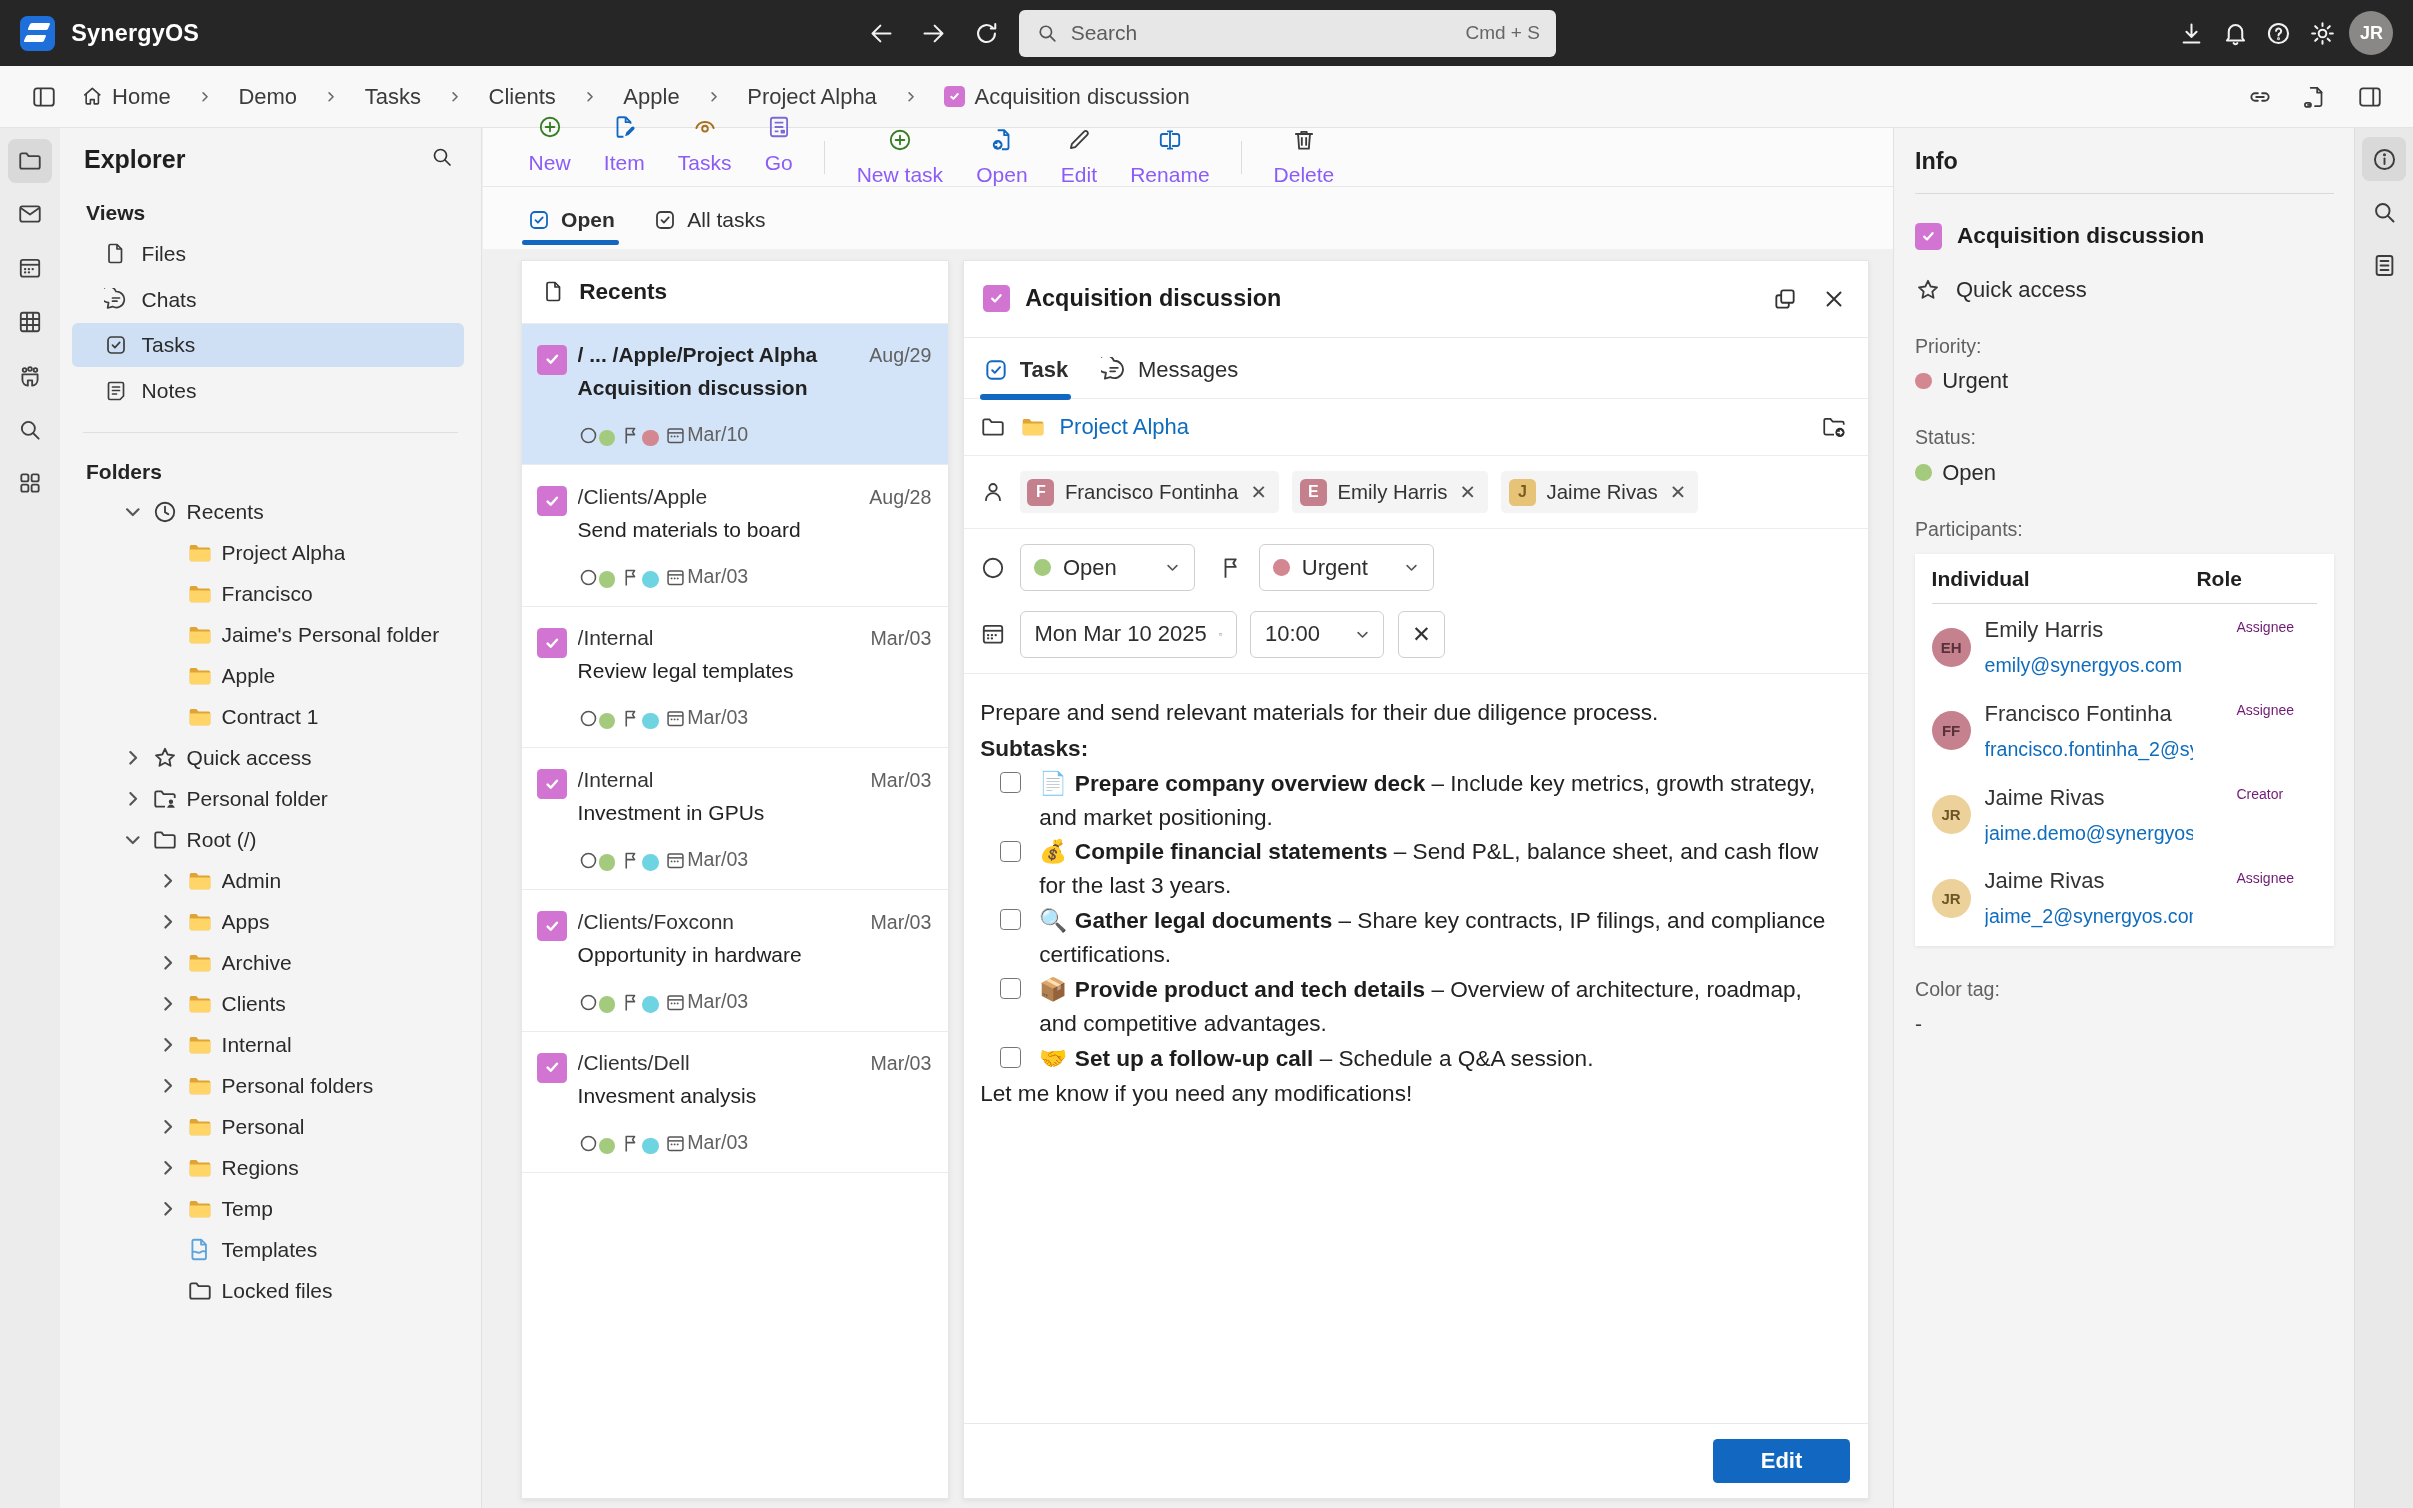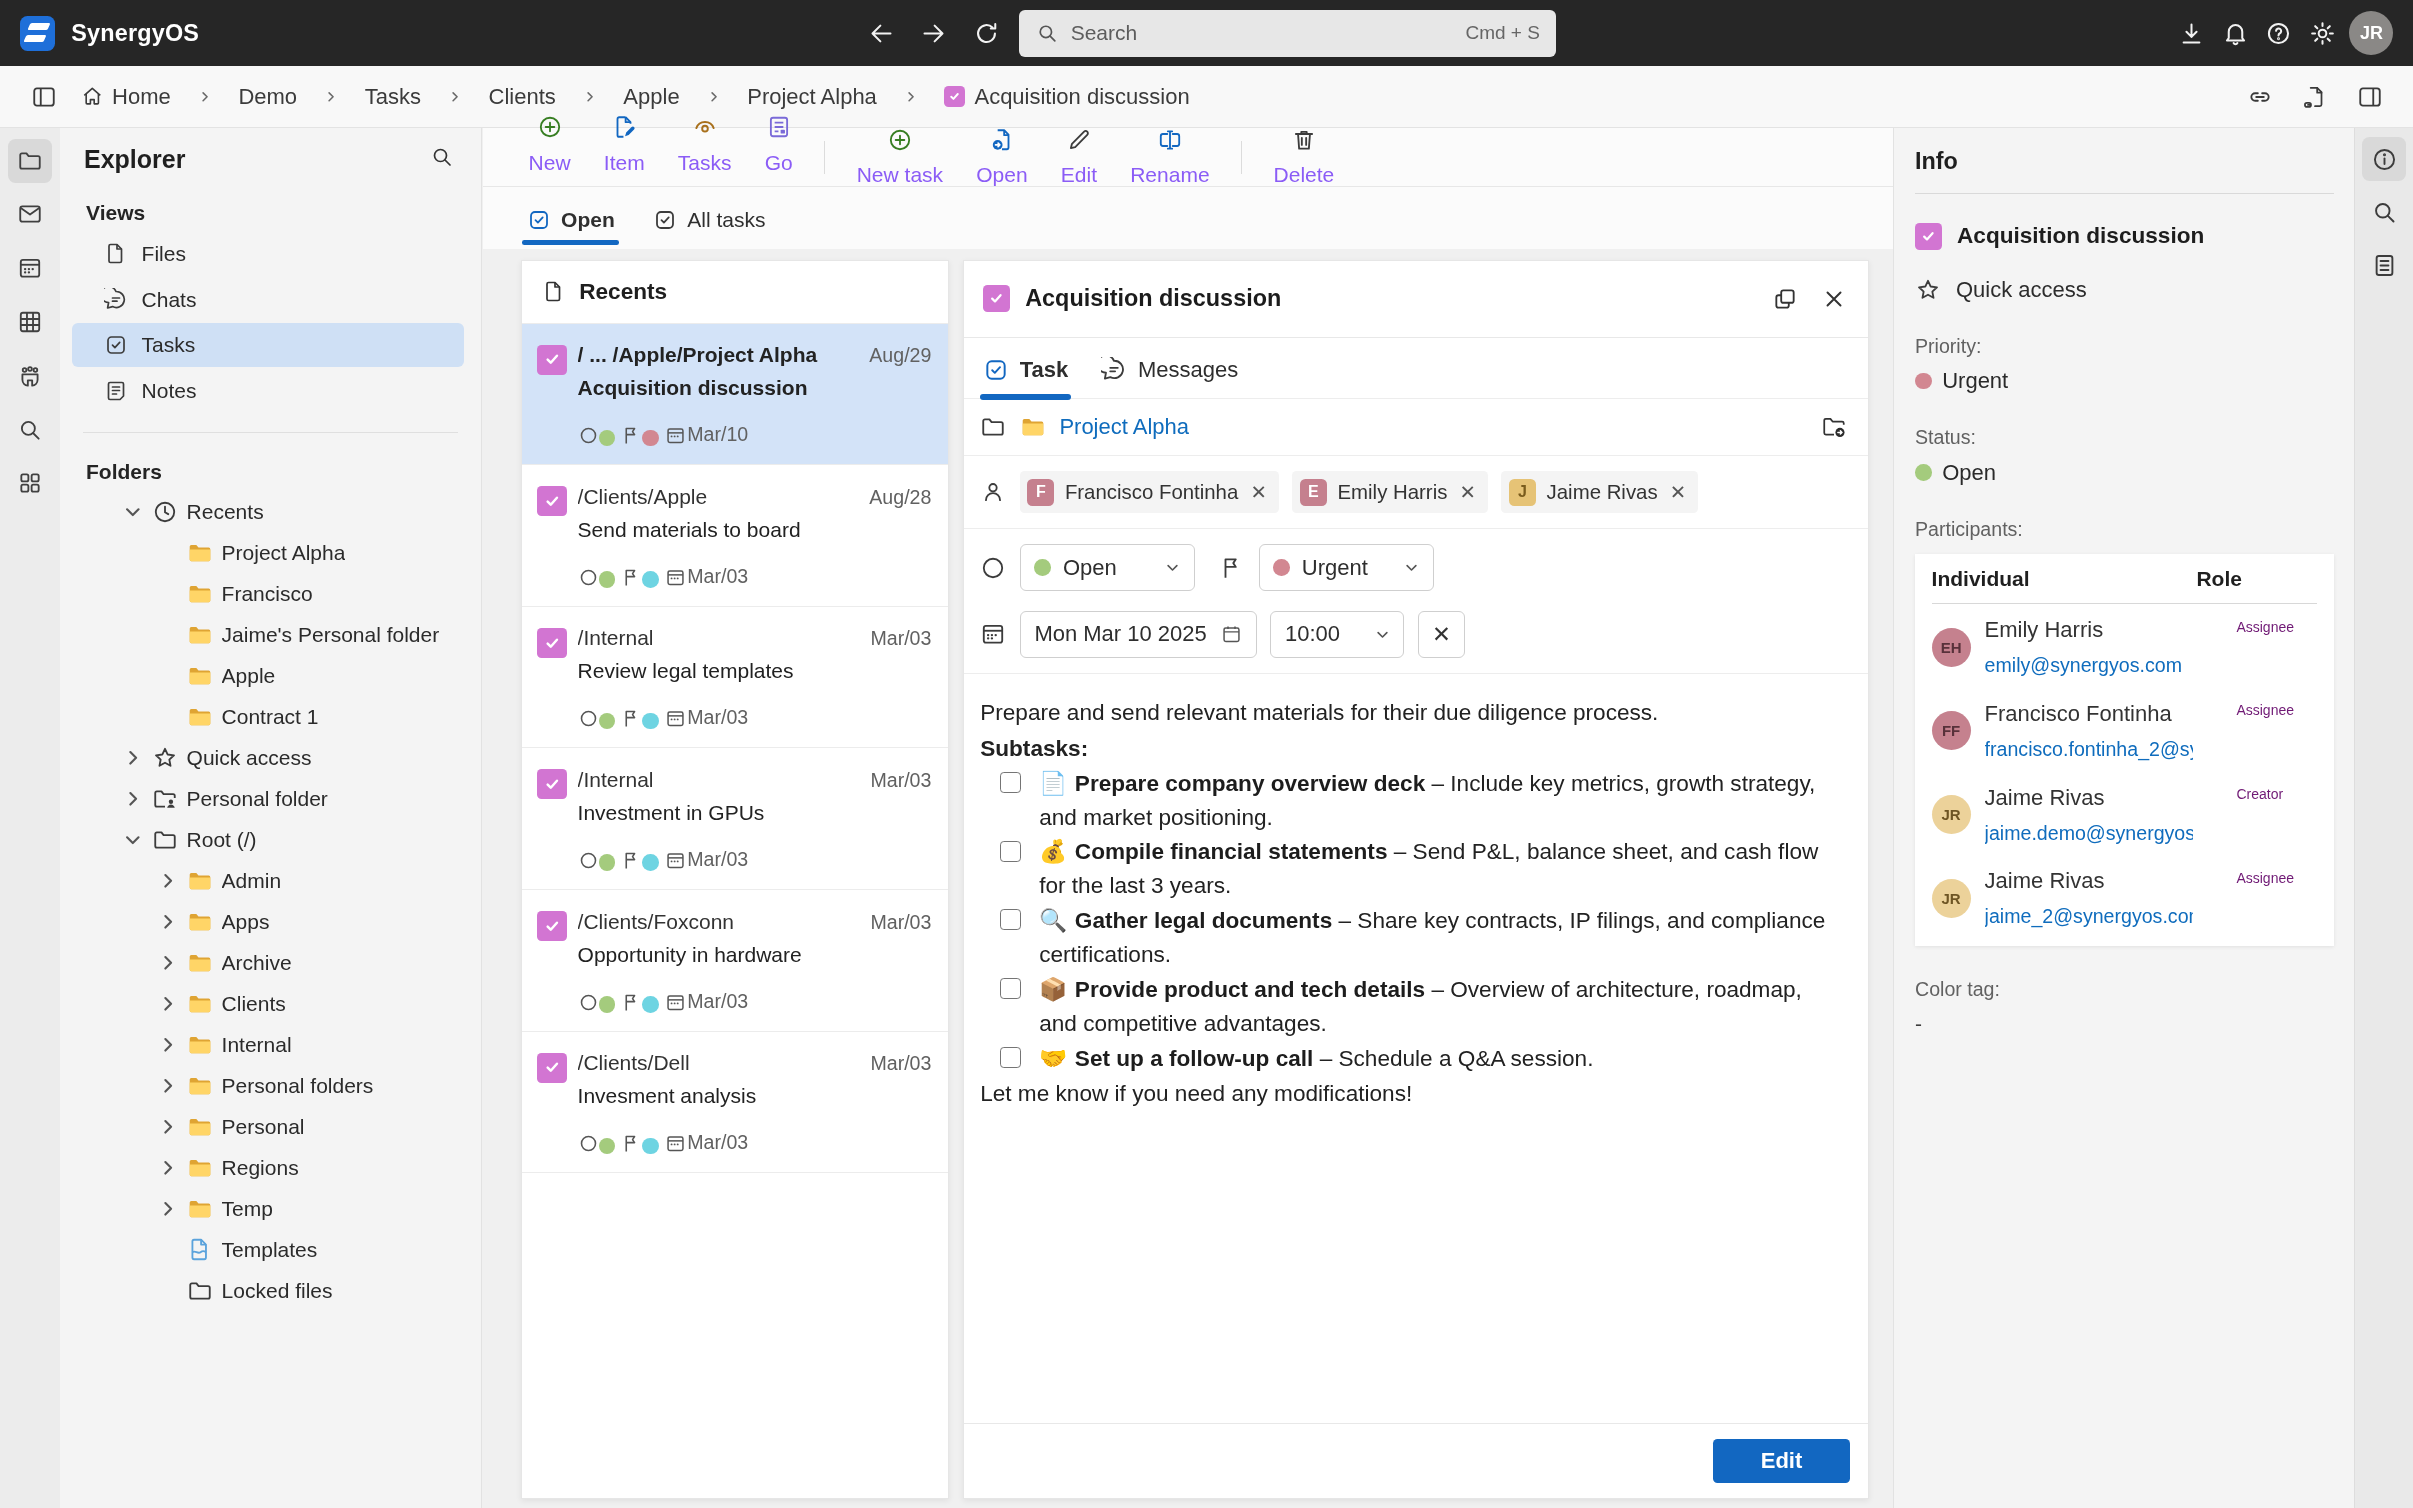--- a/index.html
+++ b/index.html
@@ -123,21 +123,21 @@
   .chipav.rose { background:#c5808e; }
   .chipav.yellow { background:#e6c376; color:#7a5c1d; }
   .chipname { font-size:20.4px; color:#333; white-space:nowrap; }
   .chipx { font-size:19.6px; color:#555; cursor:pointer; margin-left:1.5px; }
   .selbox { display:flex; align-items:center; gap:12px; height:47px; border:0.8px solid #cfcfcf; border-radius:6px; padding:0 13.6px; cursor:pointer; background:#fff; }
   .selbox .sdot { width:16.6px; height:16.6px; border-radius:50%; }
   .selbox .slabel { font-size:22px; color:#2e2e2e; }
   .selbox .dchev { width:15px; height:15px; color:#555; margin-left:auto; }
   .w-status { width:175px; }
   .w-prio { width:175px; }
-  .datebox { width:237px; }
+  .datebox { width:217px; }
   .datebox .slabel { white-space:nowrap; }
   .timebox { width:134px; }
   .clearbtn { width:47px; height:47px; border:0.8px solid #cfcfcf; border-radius:6px; background:#fff; font-size:22.6px; color:#333; cursor:pointer; display:flex; align-items:center; justify-content:center; }
   .desc { flex:1; padding:22.6px 22.6px 7.5px 16.6px; font-size:22.6px; line-height:34px; color:#222; overflow:hidden; }
   .desc p.intro { margin-bottom:1.5px; }
   .desc p.subhead { font-weight:700; }
   .subtask { position:relative; padding-left:59px; margin:0.8px 0; }
   .subtask .cb { position:absolute; left:19.6px; top:5.3px; width:21px; height:21px; border:1.5px solid #757575; border-radius:3.8px; background:#fff; cursor:pointer; }
   .subtask .emoji { margin-right:7.5px; }
   .subtask b { color:#1d1d1d; }

